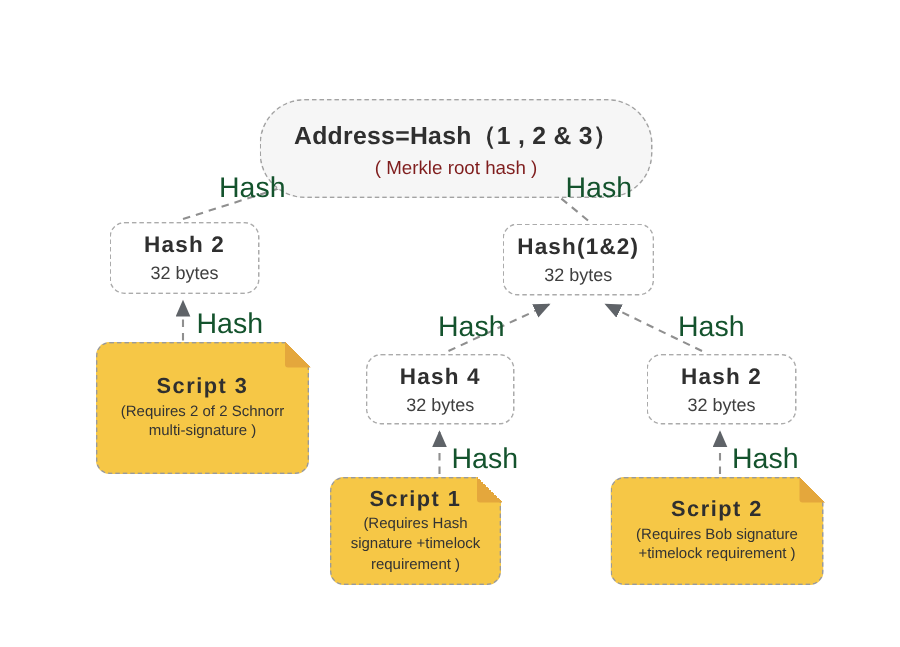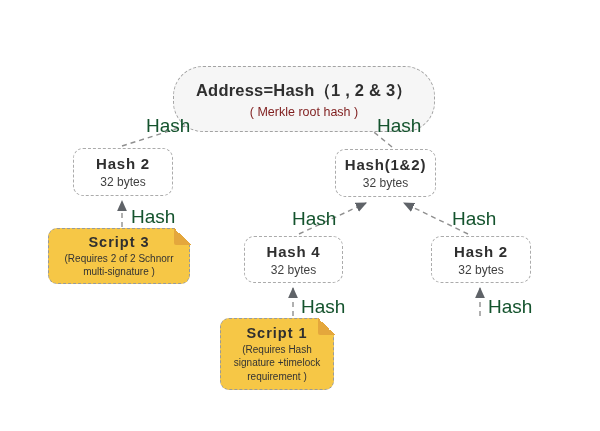--- a/index.html
+++ b/index.html
@@ -30,21 +30,21 @@
 
   #hash3{left:73px;top:148px;width:100px;height:48px;}
   #hash12{left:335px;top:149px;width:101px;height:48px;}
   #hash1{left:244px;top:236px;width:99px;height:47px;}
   #hash2{left:431px;top:236px;width:100px;height:47px;}
 
   .script-node{background:var(--script-fill);border:1.5px dashed #9a9a9a;
         border-radius:9px;padding:4px 5px;}
   .script-title{font-size:14.5px;font-weight:700;color:#2f2f2f;letter-spacing:1px;}
   .script-sub{font-size:10px;line-height:1.32;color:#333;margin-top:2px;}
-  #script3{left:48px;top:228px;width:142px;height:56px;}
+  #script3{left:64px;top:228px;width:142px;height:88px;}
   #script1{left:220px;top:318px;width:114px;height:72px;}
   #script2{left:407px;top:318px;width:142px;height:72px;}
 
   .fold{position:absolute;top:-1.5px;right:-1.5px;width:17px;height:17px;
         background:linear-gradient(225deg,#ffffff 0 50%,var(--script-fold) 50% 100%);
         border-bottom-left-radius:2px;}
 
   .edge-label{position:absolute;font-size:19px;color:#14532d;white-space:nowrap;}
   #el0{left:146px;top:115px;}
   #el1{left:377px;top:115px;}
@@ -106,20 +106,25 @@
     <div class="script-title">Script 3</div>
     <div class="script-sub">(Requires 2 of 2 Schnorr multi-signature )</div>
   </div>
 
   <div class="node script-node" id="script1">
     <div class="fold"></div>
     <div class="script-title">Script 1</div>
     <div class="script-sub">(Requires Hash signature +timelock requirement )</div>
   </div>
 
+  <div class="node script-node" id="script2">
+    <div class="fold"></div>
+    <div class="script-title">Script 2</div>
+    <div class="script-sub">(Requires Bob signature +timelock requirement )</div>
+  </div>
 
   <div class="edge-label" id="el0">Hash</div>
   <div class="edge-label" id="el1">Hash</div>
   <div class="edge-label" id="el2">Hash</div>
   <div class="edge-label" id="el3">Hash</div>
   <div class="edge-label" id="el4">Hash</div>
   <div class="edge-label" id="el5">Hash</div>
   <div class="edge-label" id="el6">Hash</div>
 
 </div>

